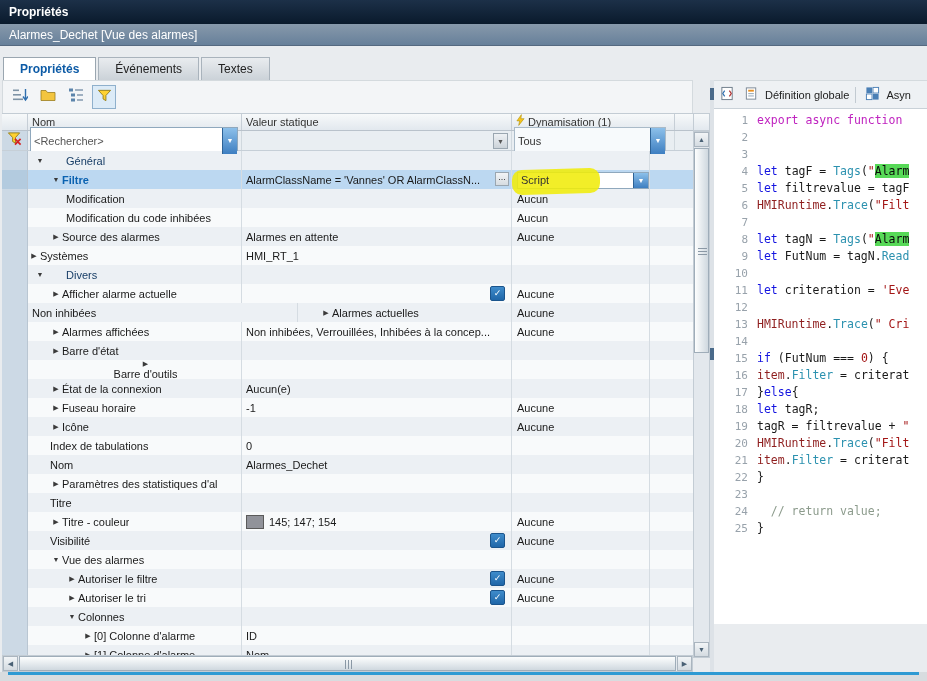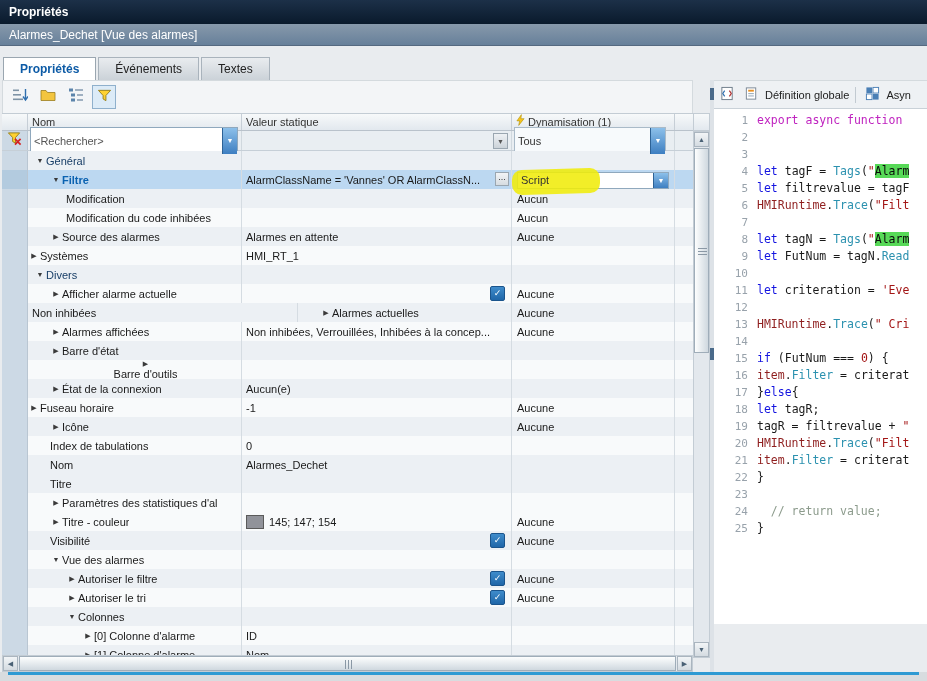--- a/index.html
+++ b/index.html
@@ -56,25 +56,25 @@
   #valfilter-btn{position:absolute;right:3px;top:2px;height:16px;}
 
   #rows{position:absolute;left:2px;top:151px;width:691px;height:504px;overflow:hidden;background:#fff;}
   .trow{display:flex;height:19px;box-sizing:border-box;}
   .trow.even{background:#ecf0f4;} .trow.odd{background:#f8fafb;} .trow.sel{background:#bcd8f1;}
   .cell{box-sizing:border-box;overflow:hidden;white-space:nowrap;display:flex;align-items:center;position:relative;}
   .cell.gutter{width:26px;background:#ccd9e5;border-right:1px solid #b9c6d2;}
   .trow.sel .cell.gutter{background:#b3cbdf;}
   .cell.cname{width:214px;border-right:1px solid #d5dce2;font-size:11px;color:#1a1a1a;}
   .cell.cval{width:270px;border-right:1px solid #d5dce2;font-size:11px;color:#1a1a1a;padding:0 4px;}
-  .cell.cdyn{width:163px;border-right:1px solid #d5dce2;font-size:11px;color:#1a1a1a;padding-left:5px;overflow:visible;}
+  .cell.cdyn{width:138px;border-right:1px solid #d5dce2;font-size:11px;color:#1a1a1a;padding-left:5px;overflow:visible;}
   .cell.cextra{width:18px;}
   .arrow{display:inline-block;width:12px;font-size:7px;color:#3a3a3a;text-align:center;flex:none;}
   .lbl{overflow:hidden;white-space:nowrap;}
-  .lbl.cat{color:#173d66;}
+  .lbl.cat{color:#173d66;margin-left:20px;}
   .lbl.blue{color:#0a62b1;font-weight:bold;}
   .vtext{overflow:hidden;white-space:nowrap;flex:1;}
   .vtext.pad-ellipsis{margin-right:16px;}
   .checkbox{width:13px;height:13px;margin-left:auto;margin-right:2px;flex:none;
     background:linear-gradient(#3f8ccb,#1f66a8);border:1px solid #1a548c;border-radius:2px;
     color:#fff;font-size:9px;line-height:12px;text-align:center;}
   .ellipsis-btn{position:absolute;right:2px;top:2px;width:14px;height:14px;
     background:linear-gradient(#f2f4f6,#d6dce1);border:1px solid #9aa6b0;box-sizing:border-box;
     font-size:9px;line-height:9px;text-align:center;color:#333;}
   .swatch{display:inline-block;width:16px;height:12px;border:1px solid #5a5a5a;margin-right:5px;flex:none;}
@@ -369,21 +369,21 @@
         <span class="lbl">État de la connexion</span>
       </div>
       <div class="cell cval">
         <span class="vtext">Aucun(e)</span>
       </div>
       <div class="cell cdyn"></div>
       <div class="cell cextra"></div>
     </div>
     <div class="trow odd">
       <div class="cell gutter"></div>
-      <div class="cell cname" style="">
+      <div class="cell cname" style="padding-left: 22px;">
         <span class="arrow">▶</span>
         <span class="lbl">Fuseau horaire</span>
       </div>
       <div class="cell cval">
         <span class="vtext">-1</span>
       </div>
       <div class="cell cdyn">
         <span>Aucune</span>
       </div>
       <div class="cell cextra"></div>
@@ -415,34 +415,34 @@
       <div class="cell gutter"></div>
       <div class="cell cname" style="padding-left: 22px;">
         <span class="lbl">Nom</span>
       </div>
       <div class="cell cval">
         <span class="vtext">Alarmes_Dechet</span>
       </div>
       <div class="cell cdyn"></div>
       <div class="cell cextra"></div>
     </div>
+    <div class="trow odd">
+      <div class="cell gutter"></div>
+      <div class="cell cname" style="padding-left: 22px;">
+        <span class="arrow">▶</span>
+        <span class="lbl">Paramètres des statistiques d'al</span>
+      </div>
+      <div class="cell cval"></div>
+      <div class="cell cdyn"></div>
+      <div class="cell cextra"></div>
+    </div>
     <div class="trow even">
       <div class="cell gutter"></div>
       <div class="cell cname" style="padding-left: 22px;">
         <span class="lbl">Titre</span>
-      </div>
-      <div class="cell cval"></div>
-      <div class="cell cdyn"></div>
-      <div class="cell cextra"></div>
-    </div>
-    <div class="trow odd">
-      <div class="cell gutter"></div>
-      <div class="cell cname" style="padding-left: 22px;">
-        <span class="arrow">▶</span>
-        <span class="lbl">Paramètres des statistiques d'al</span>
       </div>
       <div class="cell cval"></div>
       <div class="cell cdyn"></div>
       <div class="cell cextra"></div>
     </div>
     <div class="trow odd">
       <div class="cell gutter"></div>
       <div class="cell cname" style="padding-left: 22px;">
         <span class="arrow">▶</span>
         <span class="lbl">Titre - couleur</span>

